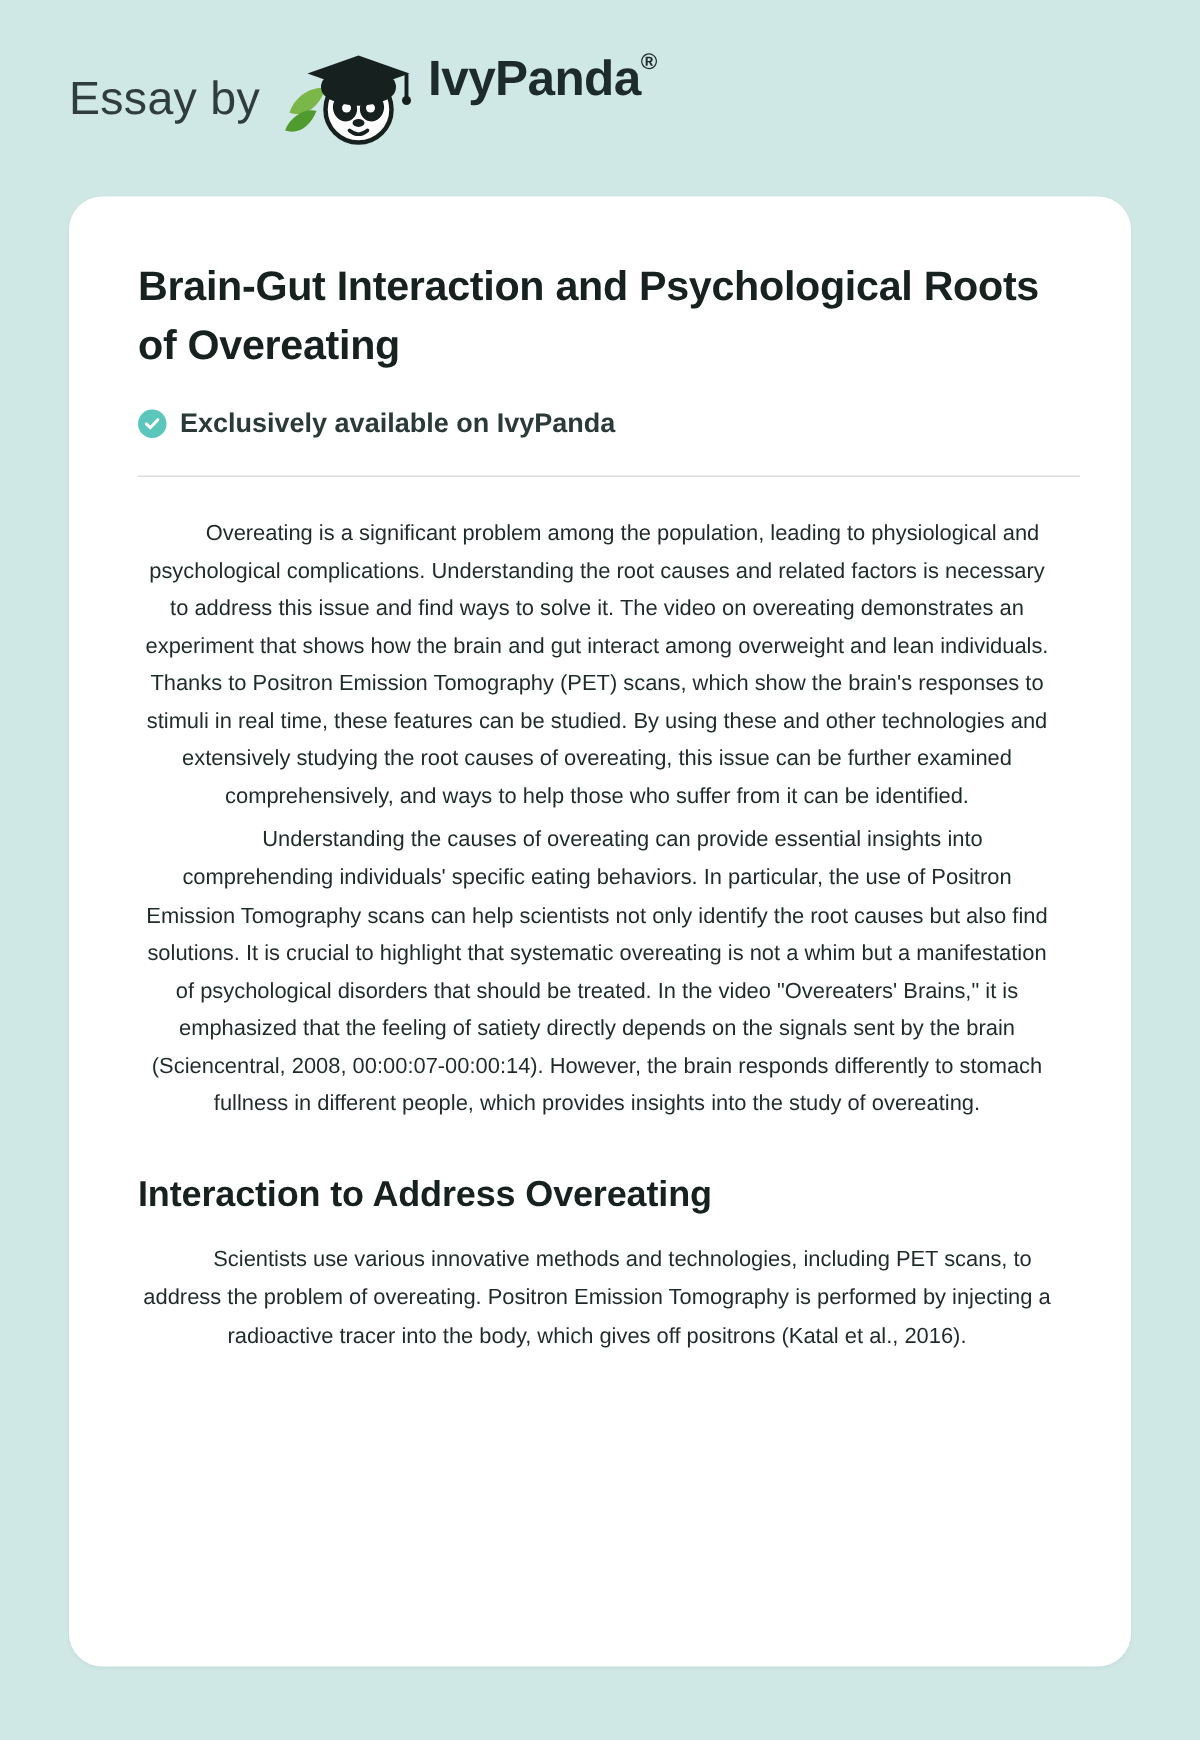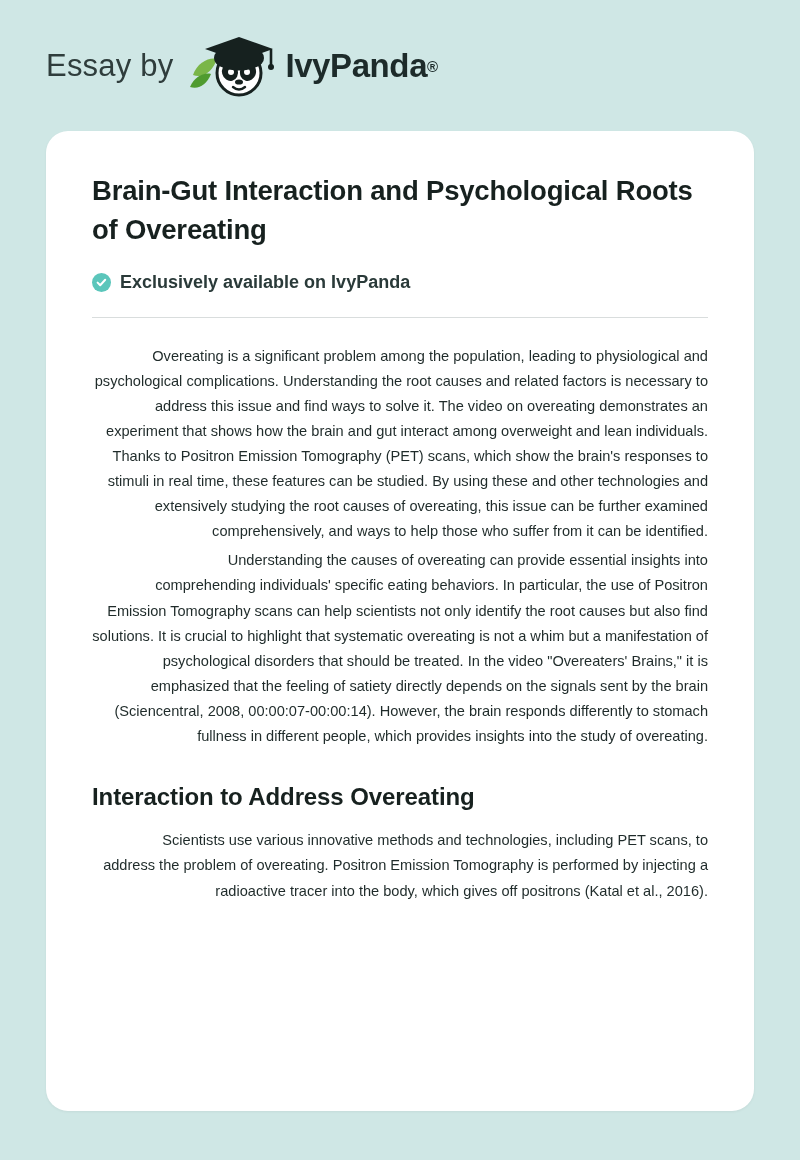--- a/index.html
+++ b/index.html
@@ -28,21 +28,21 @@
     box-sizing: border-box;
   }
   .brand-essay {
     font-size: 31px;
     color: #2f3d3c;
     font-weight: 400;
     letter-spacing: 0.2px;
   }
   .brand-logo {
     display: flex;
-    align-items: center;
+    align-items: flex-start;
     margin-left: 14px;
   }
   .panda-mark {
     position: relative;
     width: 92px;
     height: 66px;
     margin-right: 6px;
   }
   .brand-name {
     font-size: 33px;
@@ -59,21 +59,21 @@
   
   .card {
     position: absolute;
     left: 46px;
     top: 131px;
     width: 708px;
     min-height: 980px;
     background: #ffffff;
     border-radius: 22px;
     box-sizing: border-box;
-    padding: 40px 46px 46px 46px;
+    padding: 40px 34px 46px 46px;
     box-shadow: 0 1px 3px rgba(0,0,0,0.05);
   }
   h1.doc-title {
     font-size: 27.5px;
     line-height: 1.43;
     margin: 0 0 22px 0;
     color: #17211f;
     font-weight: bold;
     letter-spacing: -0.2px;
   }
@@ -110,23 +110,23 @@
     color: #17211f;
     margin: 0 0 16px 0;
     line-height: 1.3;
     letter-spacing: -0.1px;
   }
   h2.section-title.spaced { margin-top: 32px; }
   p.body-text {
     font-size: 14.6px;
     line-height: 1.72;
     color: #1f2b2a;
-    margin: 0 0 4px 0;
+    margin: 0 16px 4px 0;
     text-indent: 34px;
-    text-align: right;
+    text-align: center;
   }
 </style>
 </head>
 <body>
 
 <div class="page">
 
   <div class="brand-bar">
     <span class="brand-essay">Essay by</span>
     <div class="brand-logo">

